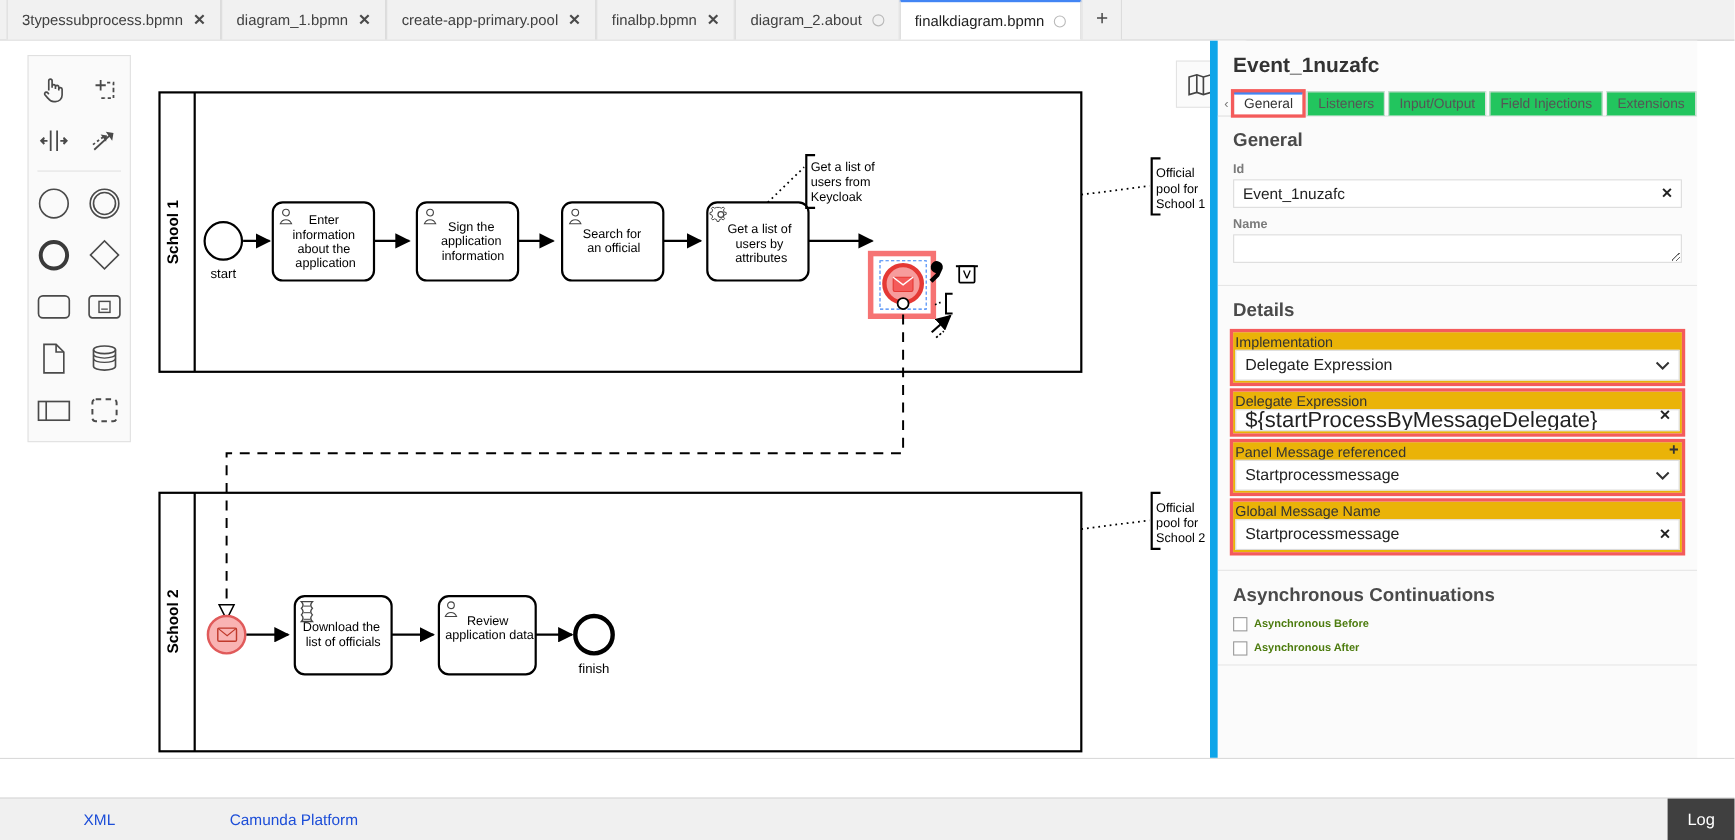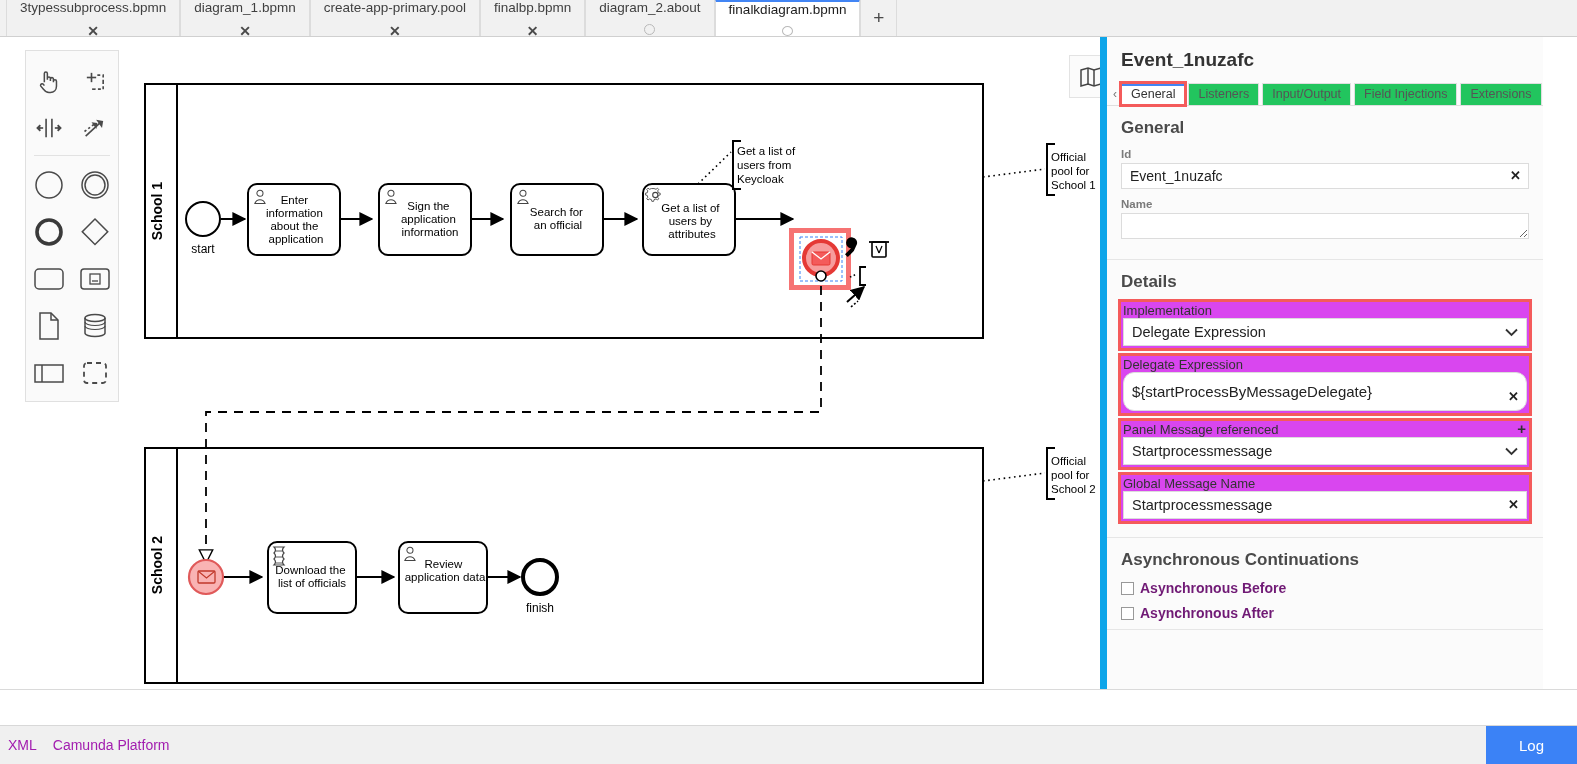--- a/index.html
+++ b/index.html
@@ -30,21 +30,20 @@
     display: flex; align-items: center;
     gap: 9px;
     padding: 0 13px;
     background: #f1f1f1;
     border-left: 1px solid #dcdcdc;
     border-right: 1px solid #dcdcdc;
     font-size: 13.5px;
     color: #404040;
     white-space: nowrap;
     cursor: pointer;
-    flex-direction: column;
   }
   .tab:first-child { border-left: 1px solid #dcdcdc; }
   .tab.active {
     background: #ffffff;
     border-top: 3px solid #4285f4;
     height: 37px;
     color: #202020;
   }
   .tab .closer {
     font-size: 14px; font-weight: 700; color: #4a4a4a; line-height: 1;
@@ -201,55 +200,55 @@
   }
   .chev {
     position: absolute; right: 9px; top: 7px;
     pointer-events: none; color: #333;
   }
   .redbox {
     outline: 3px solid #f45b5b;
     outline-offset: 0px;
     padding: 1px 2px 2px 2px;
     margin-bottom: 8px;
-    background: #d946ef;
+    background: #eab308;
     position: relative;
   }
   .redbox label { margin-bottom: 2px; }
   .plus-btn {
     position: absolute; right: 3px; top: 1px;
     font-size: 15px; color: #333; cursor: pointer; line-height: 13px;
     font-weight: bold;
   }
   .chk-row { display:flex; align-items:center; gap:6px; margin: 9px 0 0 0; }
   .chk {
     width: 13px; height: 13px; border: 1px solid #999; background:#fff;
     display:inline-block; cursor:pointer;
   }
-  .chk-lbl { font-size: 14px; font-weight: bold; color: #701a75; }
+  .chk-lbl { font-size: 10px; font-weight: bold; color: #4d7c0f; }
 
   
   #spacer-bar {
     position: absolute; top: 689px; left: 0; width: 1577px; height: 36px;
     background: #fff; border-top: 1px solid #dadada;
   }
   #statusbar {
     position: absolute; top: 725px; left: 0;
     width: 1577px; height: 39px;
     background: #f0f0f0;
     border-top: 1px solid #d8d8d8;
     display: flex; align-items: center;
   }
   .sb-item {
-    font-size: 14px; color: #a21caf; padding: 0 8px; cursor: pointer; line-height: 38px;
+    font-size: 14px; color: #1d4ed8; padding: 0 28px; cursor: pointer; line-height: 38px; margin-left: 48px;
   }
   #log-btn {
     position: absolute; right: 0; top: 0;
-    height: 38px; width: 91px;
-    background: #3b82f6;
+    height: 38px; width: 61px;
+    background: #404040;
     color: #fff; font-size: 15px;
     display:flex; align-items:center; justify-content:center;
     cursor: pointer;
   }
 </style>
 </head>
 <body>
 
 <div id="app">
 
@@ -619,21 +618,21 @@
               <svg width="13" height="9" viewBox="0 0 13 9" fill="none" stroke="#333" stroke-width="1.8">
                 <path d="M1 1.5L6.5 7L12 1.5"></path>
               </svg>
             </span>
           </div>
         </div>
 
         <div class="redbox">
           <label>Delegate Expression</label>
           <div style="position:relative">
-            <input class="inp" style="height: 39px; font-size: 15px; border-radius: 11px;" type="text" value="${startProcessByMessageDelegate}">
+            <input class="inp" style="height: 20px; font-size: 20px;" type="text" value="${startProcessByMessageDelegate}">
             <span class="clr" style="bottom:5px">✕</span>
           </div>
         </div>
 
         <div class="redbox">
           <label>Panel Message referenced</label>
           <span class="plus-btn">+</span>
           <div class="sel-wrap">
             <select class="sel">
               <option>Startprocessmessage</option>

